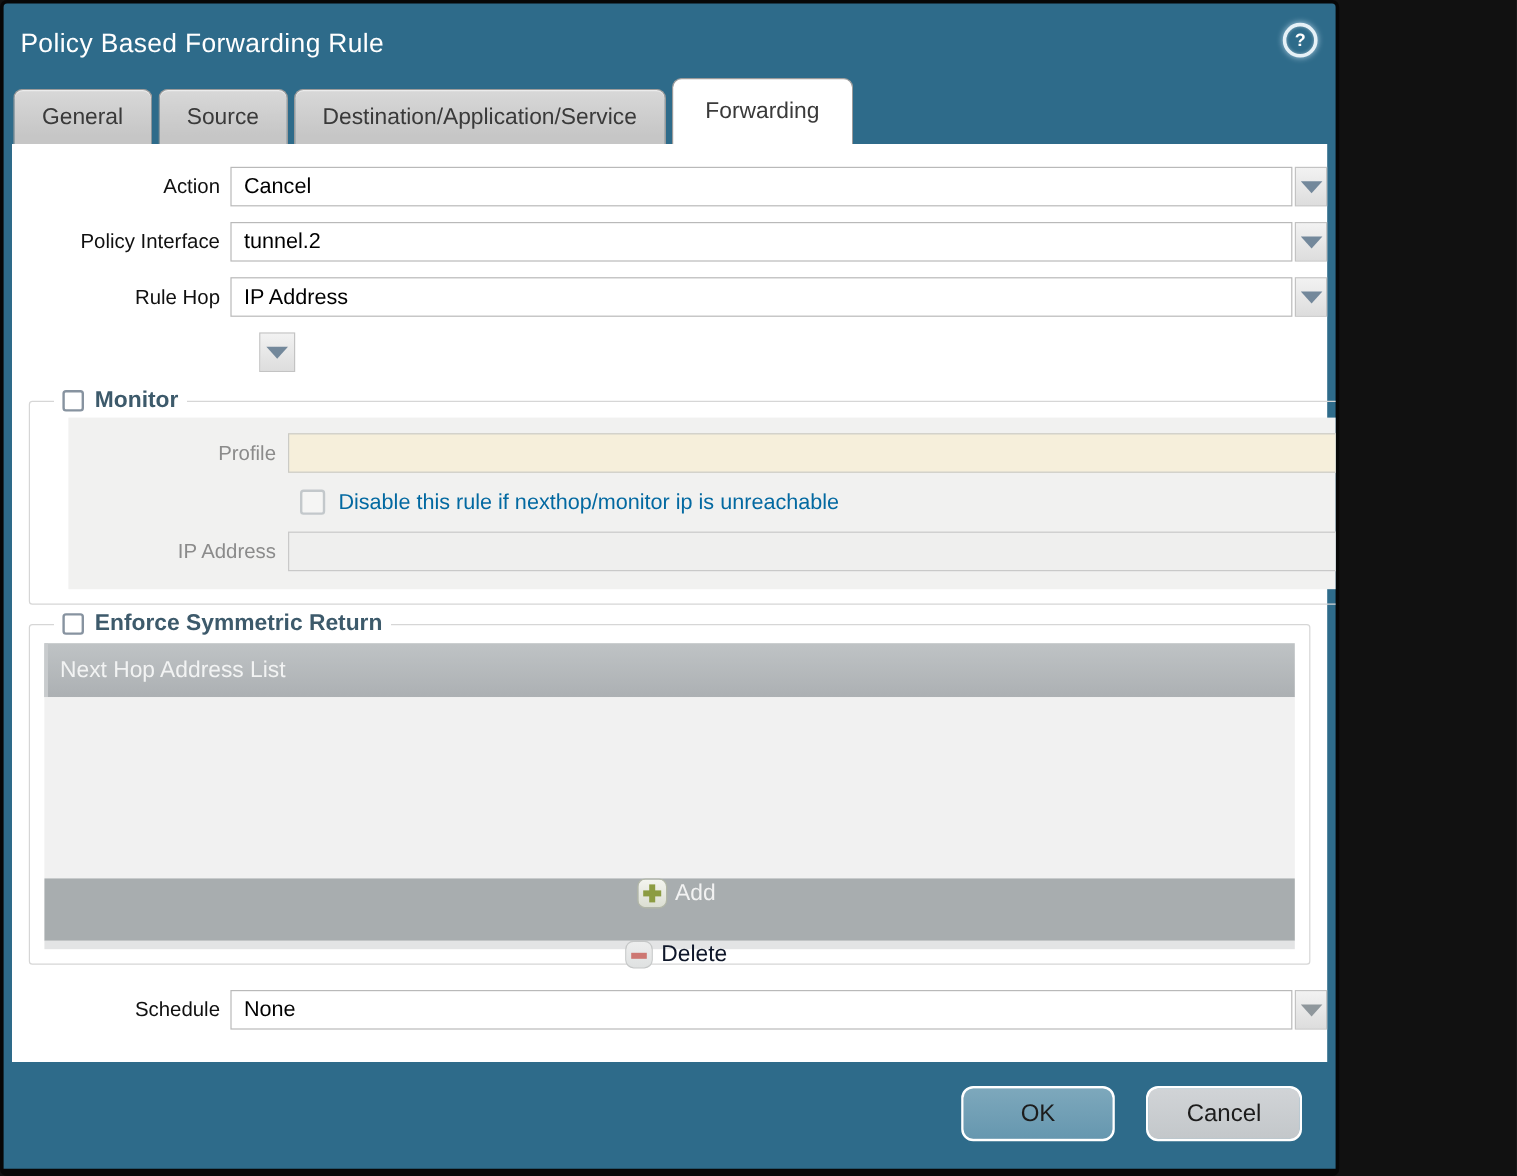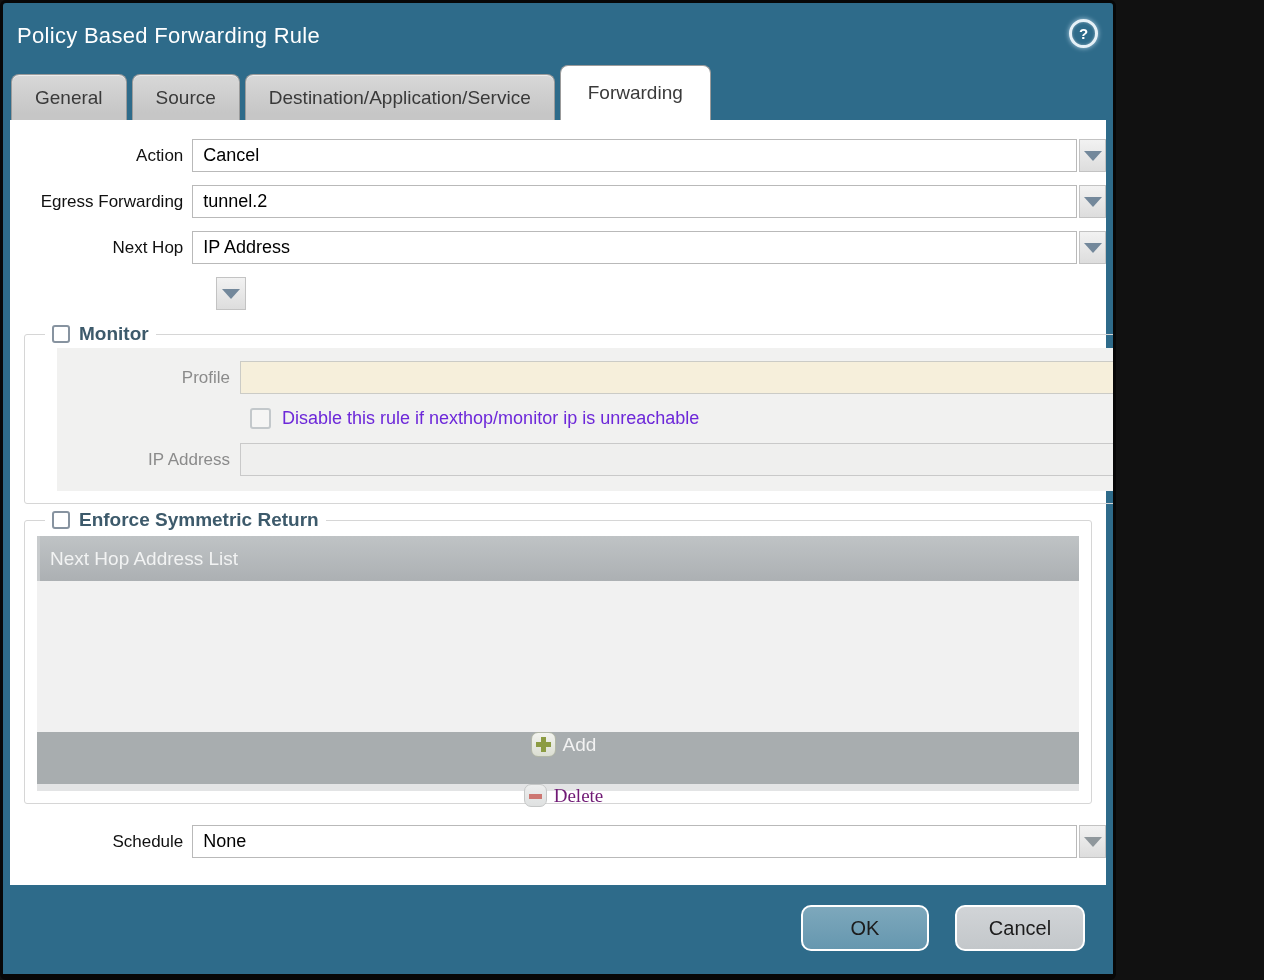--- a/index.html
+++ b/index.html
@@ -83,42 +83,42 @@
   }
   .chk.disabled{
     width:21px; height:21px; border-color:#C3C8CB; background:#F5F5F4; cursor:default;
   }
 
   .panel{ background:#F1F1F0; padding:13px 0 15px 0; margin-top:3px;margin-left:20px; }
   .prow{ display:flex; align-items:center; }
   .prow .plbl{ width:183px; text-align:right; padding-right:10px; font-size:17px; color:#8B8B8B; }
   .fld.cream{ width:950px; background:#F6EFDB; border-color:#CBCBC6; cursor:default; }
   .chkrow{ display:flex; align-items:center; gap:11px; margin:14px 0 14px 193px; }
-  .chkrow .chktext{ font-size:18px; color:#6d28d9; }
+  .chkrow .chktext{ font-size:18px; color:#0369a1; }
   .fld.ip{ width:982px; background:#EFEFEE; border-color:#C9C9C9; cursor:default; }
 
   
   .list{ margin-top:5px; }
   .list-header{
     height:45px; display:flex; align-items:center; padding-left:13px;
     background:linear-gradient(180deg,#BFC3C5 0%,#ACB0B3 100%);
     color:#F2F3F3; font-size:19px;
     box-shadow:inset 3px 0 0 #C8CBCD;
   }
   .list-body{ height:151px; background:#F1F1F1; }
   .list-footer{
     height:52px; background:#A8ADAF;
     display:flex; align-items:center; gap:27px; padding-left:11px;flex-direction:column;
   }
   .list-strip{ height:7px; background:#E3E4E5; }
 
   .tbtn{ display:flex; align-items:center; gap:7px; cursor:pointer; }
   .tbtn .tlabel{ font-size:19px; color:#F2F2F2; }
   .tbtn.disabled{ cursor:default; }
-  .tbtn.disabled .tlabel{ color:#701a75;font-family:Liberation Serif, serif; }
+  .tbtn.disabled .tlabel{ color:#0f172a; }
   .icon-plus{
     width:25px; height:25px; border-radius:7px;
     background:linear-gradient(180deg,#F3F4EF 0%,#DBDED2 100%);
     border:1px solid #B2B7A7; position:relative; flex:none;
   }
   .icon-plus::before{ content:""; position:absolute; left:4px; top:9px; width:15px; height:5px; background:#8C9C42; }
   .icon-plus::after{ content:""; position:absolute; left:9px; top:4px; width:5px; height:15px; background:#8C9C42; }
   .icon-minus{
     width:23px; height:23px; border-radius:7px;
     background:linear-gradient(180deg,#EDEEEE 0%,#DFE1E1 100%);
@@ -171,29 +171,29 @@
 
     <div class="frow">
       <div class="lbl">Action</div>
       <div class="fld">Cancel</div>
       <div class="dd">
           <span class="arrow"></span>
         </div>
     </div>
 
     <div class="frow">
-      <div class="lbl">Egress Forwarding</div>
+      <div class="lbl">Policy Interface</div>
       <div class="fld">tunnel.2</div>
       <div class="dd">
           <span class="arrow"></span>
         </div>
     </div>
 
     <div class="frow">
-      <div class="lbl">Next Hop</div>
+      <div class="lbl">Rule Hop</div>
       <div class="fld">IP Address</div>
       <div class="dd">
           <span class="arrow"></span>
         </div>
     </div>
 
     <div class="frow">
       <div class="lbl"></div>
       <div class="dd">
           <span class="arrow"></span>

